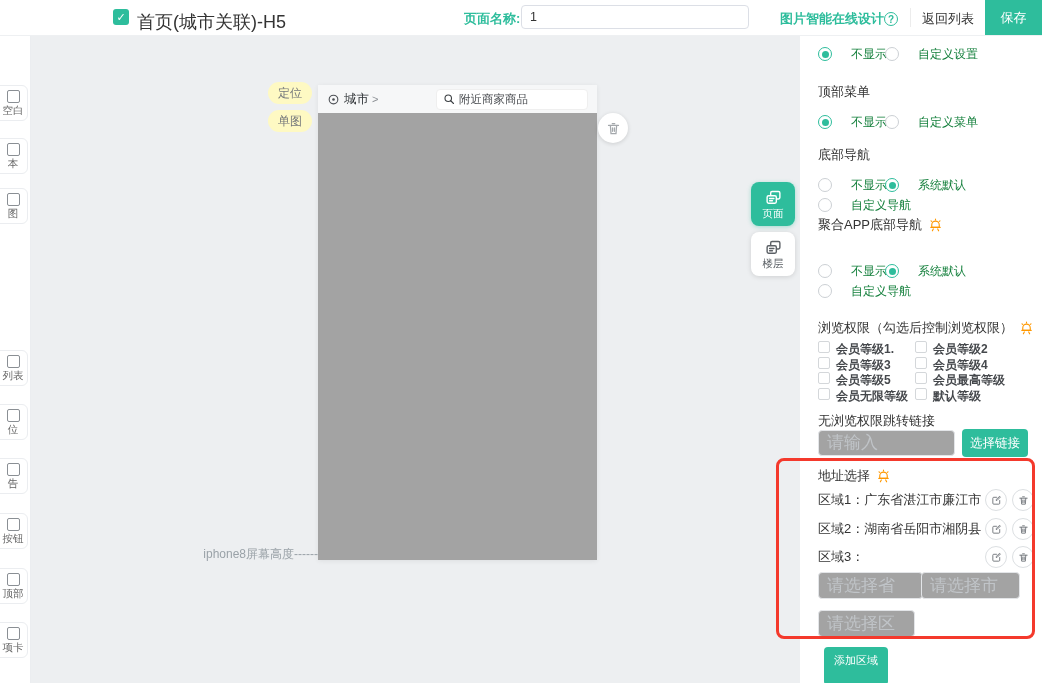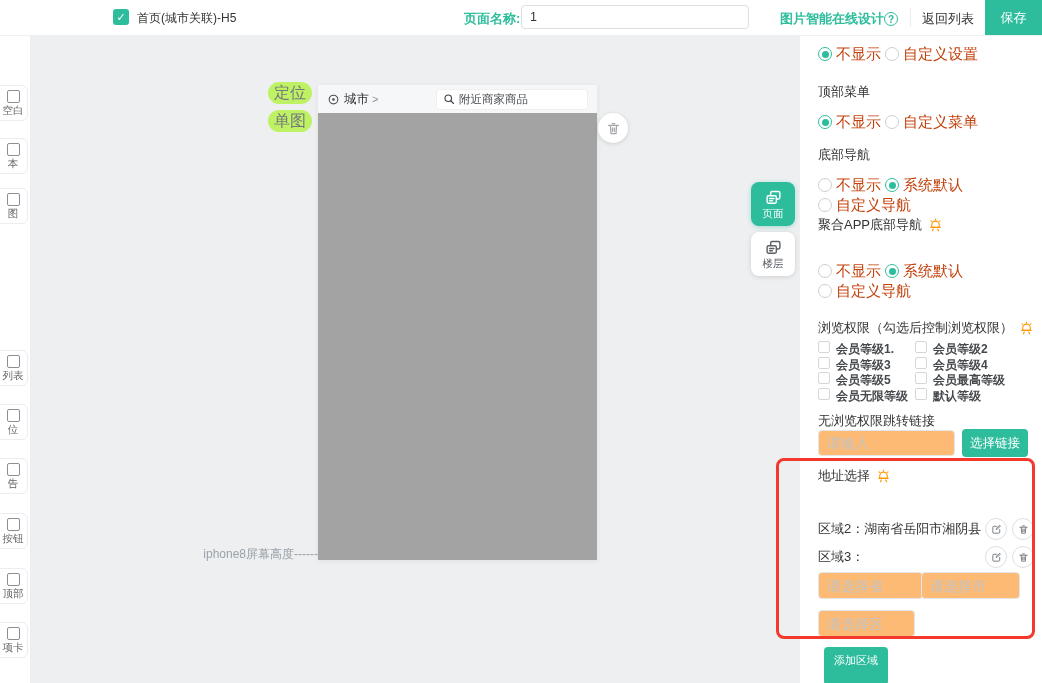--- a/index.html
+++ b/index.html
@@ -2,38 +2,38 @@
 <html><head>
 <meta charset="utf-8">
 <style>
   html,body{margin:0;padding:0;background:#fff;}
   body{font-family:"Liberation Sans","DejaVu Sans",sans-serif;-webkit-font-smoothing:antialiased;}
   .page{position:relative;width:1042px;height:683px;overflow:hidden;background:#fff;}
 
   
   .topbar{position:absolute;left:0;top:0;width:1042px;height:35px;background:#fff;border-bottom:1px solid #eef0f2;z-index:40;}
   .tb-check{position:absolute;left:113px;top:9px;width:16px;height:16px;background:#2EBD9C;border-radius:3px;color:#fff;font-size:11px;line-height:16px;text-align:center;cursor:pointer;}
-  .tb-title{position:absolute;left:137px;top:10px;font-size:12px;color:#333;}
+  .tb-title{position:absolute;left:137px;top:10px;font-size:18px;color:#333;}
   .tb-pname{position:absolute;left:464px;top:10px;font-size:13px;color:#2EBD9C;font-weight:bold;}
   .tb-input{position:absolute;left:521px;top:5px;width:210px;height:22px;border:1px solid #dcdfe6;border-radius:4px;padding:0 8px;font-size:12.5px;color:#333;outline:none;}
   .tb-smart{position:absolute;left:780px;top:10px;font-size:13px;color:#2EBD9C;font-weight:bold;display:flex;align-items:center;}
   .tb-help{display:inline-block;width:14px;height:14px;border:1.5px solid #2EBD9C;border-radius:50%;font-size:10px;line-height:14px;text-align:center;font-weight:bold;box-sizing:border-box;}
   .tb-divider{position:absolute;left:910px;top:8px;width:1px;height:19px;background:#ececec;}
   .tb-back{position:absolute;left:922px;top:10px;font-size:13px;color:#333;cursor:pointer;}
   .tb-save{position:absolute;left:985px;top:0;width:57px;height:35px;background:#2EBD9C;color:#fff;font-size:13px;line-height:35px;text-align:center;cursor:pointer;}
 
   
   .sidebar{position:absolute;left:0;top:35px;width:30px;height:648px;background:#fff;border-right:1px solid #ebedf0;z-index:10;overflow:hidden;}
   .scard{position:absolute;left:-34px;width:62px;height:36px;background:#fff;border:1px solid #ebedf0;border-radius:6px;box-sizing:border-box;display:flex;flex-direction:column;align-items:center;justify-content:center;padding-left:32px;}
   .sicon{width:11px;height:11px;border:1.5px solid #8a8f94;border-radius:2px;margin-bottom:2px;}
   .slabel{font-size:10.5px;color:#666;white-space:nowrap;line-height:11px;}
 
   
   .canvas{position:absolute;left:30px;top:35px;width:770px;height:648px;background:#edeff1;}
-  .pill{position:absolute;left:238px;width:44px;height:22px;background:#bef264;border-radius:12px;color:#75787c;font-size:16px;line-height:22px;text-align:center;}
+  .pill{position:absolute;left:238px;width:44px;height:22px;background:#fef9c3;border-radius:12px;color:#75787c;font-size:12px;line-height:22px;text-align:center;}
   .pill.p1{top:47px;} .pill.p2{top:75px;}
 
   .phone{position:absolute;left:288px;top:50px;width:279px;height:475px;background:#a3a3a3;box-shadow:0 1px 5px rgba(0,0,0,.07);}
   .ph-head{height:28px;background:#f6f7f8;display:flex;align-items:center;padding:0 9px;box-sizing:border-box;}
   .ph-city{font-size:12.5px;color:#2f3337;margin-left:4px;}
   .ph-chev{font-size:11px;color:#8b8f94;margin-left:3px;}
   .ph-search{margin-left:auto;width:152px;height:21px;background:#fff;border:1px solid #efefef;border-radius:4px;display:flex;align-items:center;padding:0 6px;box-sizing:border-box;}
   .ph-search-text{font-size:11.5px;color:#4c4f53;margin-left:4px;white-space:nowrap;}
   .ph-img-block{position:absolute;left:0;top:28px;width:279px;height:272px;border:1px dashed #2EBD9C;box-sizing:border-box;background:#fff;display:flex;align-items:center;justify-content:center;}
   .city-circle{width:262px;height:262px;border-radius:50%;overflow:hidden;position:relative;
@@ -64,28 +64,28 @@
 
   
   .panel{position:absolute;left:800px;top:35px;width:242px;height:648px;background:#fff;}
   .sec-title{position:absolute;left:18px;font-size:13px;color:#333;display:flex;align-items:center;gap:6px;white-space:nowrap;}
   .rrow{position:absolute;left:18px;display:flex;align-items:center;height:16px;}
   .ritem{display:flex;align-items:center;cursor:pointer;}
   .ritem.w{width:67px;}
   .rdot{position:relative;width:14px;height:14px;border:1px solid #ccd0d4;border-radius:50%;background:#fff;box-sizing:border-box;flex:none;}
   .rdot.sel{border-color:#2EBD9C;}
   .rdot.sel::after{content:"";position:absolute;left:2.5px;top:2.5px;width:7px;height:7px;border-radius:50%;background:#2EBD9C;}
-  .rlabel{font-size:15px;color:#c2410c;margin-left:4px;white-space:nowrap;}
+  .rlabel{font-size:12px;color:#15803d;margin-left:19px;white-space:nowrap;}
 
   .cbgrid{position:absolute;left:18px;top:306px;display:grid;grid-template-columns:97px 130px;row-gap:3px;}
   .cbitem{display:flex;align-items:flex-start;height:12.5px;cursor:pointer;}
   .csq{width:12px;height:12px;border:1px solid #d4d7da;border-radius:2px;background:#fff;box-sizing:border-box;flex:none;}
   .cblabel{font-size:12px;color:#45484c;margin-left:6px;white-space:nowrap;font-weight:bold;}
 
-  .txt-input{position:absolute;border:1px solid #e3e5e8;border-radius:4px;background:#fdba74;font-size:14px;color:#333;padding:0 8px;box-sizing:border-box;outline:none;}
+  .txt-input{position:absolute;border:1px solid #e3e5e8;border-radius:4px;background:#a3a3a3;font-size:17px;color:#333;padding:0 8px;box-sizing:border-box;outline:none;}
   .txt-input::placeholder{color:#c0c4c8;}
   .btn-teal{position:absolute;background:#2EBD9C;color:#fff;border-radius:4px;text-align:center;cursor:pointer;}
 
   .region{position:absolute;left:18px;width:216px;height:22px;display:flex;align-items:center;font-size:13px;color:#333;}
   .region .rg-label,.region .rg-value{white-space:nowrap;}
   .icbtn{position:absolute;top:0;width:22px;height:22px;border:1px solid #dcdfe2;border-radius:50%;background:#fff;display:flex;align-items:center;justify-content:center;color:#6f7378;cursor:pointer;box-sizing:border-box;}
   .icbtn.edit{left:167px;} .icbtn.del{left:194px;}
 
   .red-box{position:absolute;left:776px;top:458px;width:259px;height:181px;border:3px solid #F4392C;border-radius:8px;box-sizing:border-box;z-index:30;pointer-events:none;}
 
@@ -329,20 +329,35 @@
     <div class="sec-title" style="top:432px">
       <span>地址选择</span>
       <span class="bell">
         <svg width="15" height="15" viewBox="0 0 24 24" fill="none" stroke="currentColor" stroke-width="1.8" stroke-linecap="round">
           <path d="M12 5a6 6 0 0 1 6 6v4H6v-4a6 6 0 0 1 6-6z"></path>
             <path d="M4.5 15h15M8.5 17.5L7 20.5M15.5 17.5l1.5 3M12 1.8V3.2M4.8 4.5l1.2 1M19.2 4.5l-1.2 1"></path>
         </svg>
       </span>
     </div>
 
+    <div class="region" style="top:454px">
+      <span class="rg-label">区域1：</span>
+      <span class="rg-value">广东省湛江市廉江市</span>
+      <span class="icbtn edit">
+          <svg width="11" height="11" viewBox="0 0 24 24" fill="none" stroke="currentColor" stroke-width="2" stroke-linecap="round">
+            <path d="M12 5H6a2 2 0 0 0-2 2v11a2 2 0 0 0 2 2h11a2 2 0 0 0 2-2v-6"></path>
+            <path d="M19.5 3.5l1 1L13 12h-1.5v-1.5z"></path>
+          </svg>
+        </span>
+      <span class="icbtn del">
+          <svg width="11" height="11" viewBox="0 0 24 24" fill="none" stroke="currentColor" stroke-width="2" stroke-linecap="round">
+            <path d="M4 7h16M10 4h4M7 7l1 13h8l1-13M10.5 11v5.5M13.5 11v5.5"></path>
+          </svg>
+        </span>
+    </div>
     <div class="region" style="top:483px">
       <span class="rg-label">区域2：</span>
       <span class="rg-value">湖南省岳阳市湘阴县</span>
       <span class="icbtn edit">
           <svg width="11" height="11" viewBox="0 0 24 24" fill="none" stroke="currentColor" stroke-width="2" stroke-linecap="round">
             <path d="M12 5H6a2 2 0 0 0-2 2v11a2 2 0 0 0 2 2h11a2 2 0 0 0 2-2v-6"></path>
             <path d="M19.5 3.5l1 1L13 12h-1.5v-1.5z"></path>
           </svg>
         </span>
       <span class="icbtn del">

